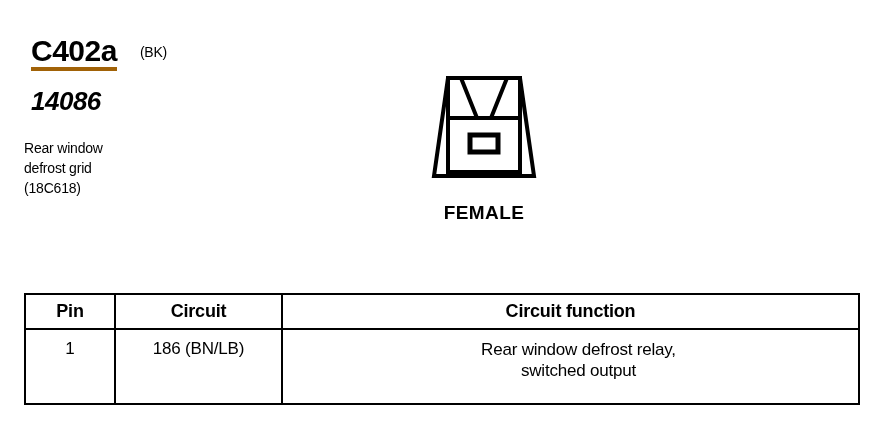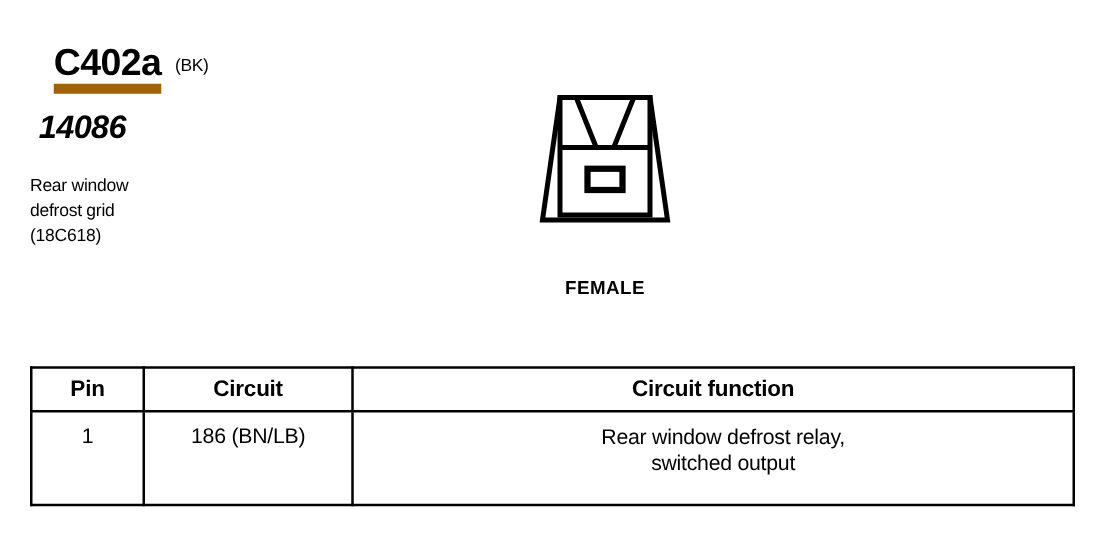--- a/index.html
+++ b/index.html
@@ -12,27 +12,27 @@
     height: 432px;
     position: relative;
     font-family: "Liberation Sans", sans-serif;
     color: #000000;
     overflow: hidden;
   }
 
   
   #connector-id {
     position: absolute;
-    left: 43px;
+    left: 31px;
     top: 36px;
     font-size: 30px;
     font-weight: bold;
     letter-spacing: -0.5px;
     line-height: 1;
-    border-bottom: 8px solid #a16207;
+    border-bottom: 4px solid #a16207;
     padding-bottom: 1px;
     white-space: nowrap;
   }
   #color-code {
     position: absolute;
     left: 140px;
     top: 44px;
     font-size: 14px;
     font-weight: normal;
     letter-spacing: -0.3px;
@@ -72,25 +72,24 @@
     position: absolute;
     left: 0;
     top: 0;
   }
   #gender-label {
     position: absolute;
     left: 0;
     top: 136px;
     width: 120px;
     text-align: center;
-    font-size: 15px;
+    font-size: 19px;
     font-weight: bold;
     letter-spacing: 0.4px;
     white-space: nowrap;
-    margin-top: 20px;
   }
 
   
   #pin-table {
     position: absolute;
     left: 24px;
     top: 293px;
     width: 836px;
     border-collapse: collapse;
     table-layout: fixed;

